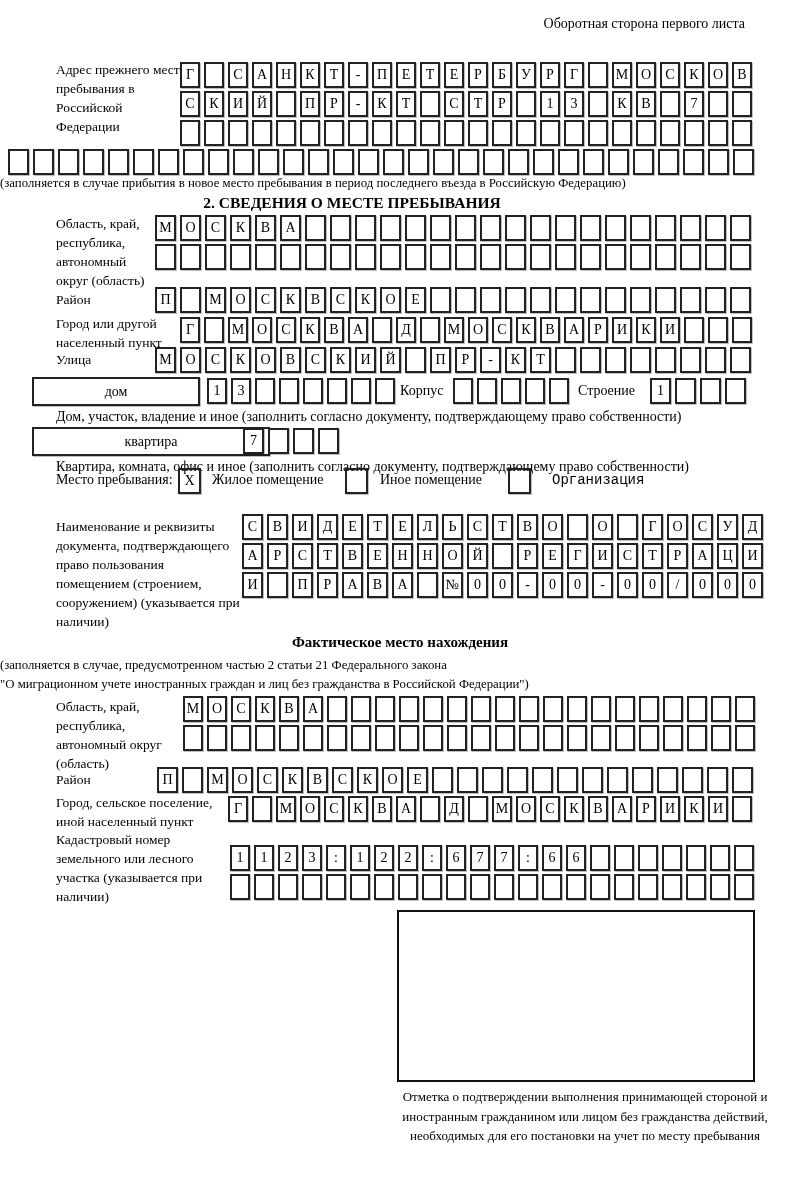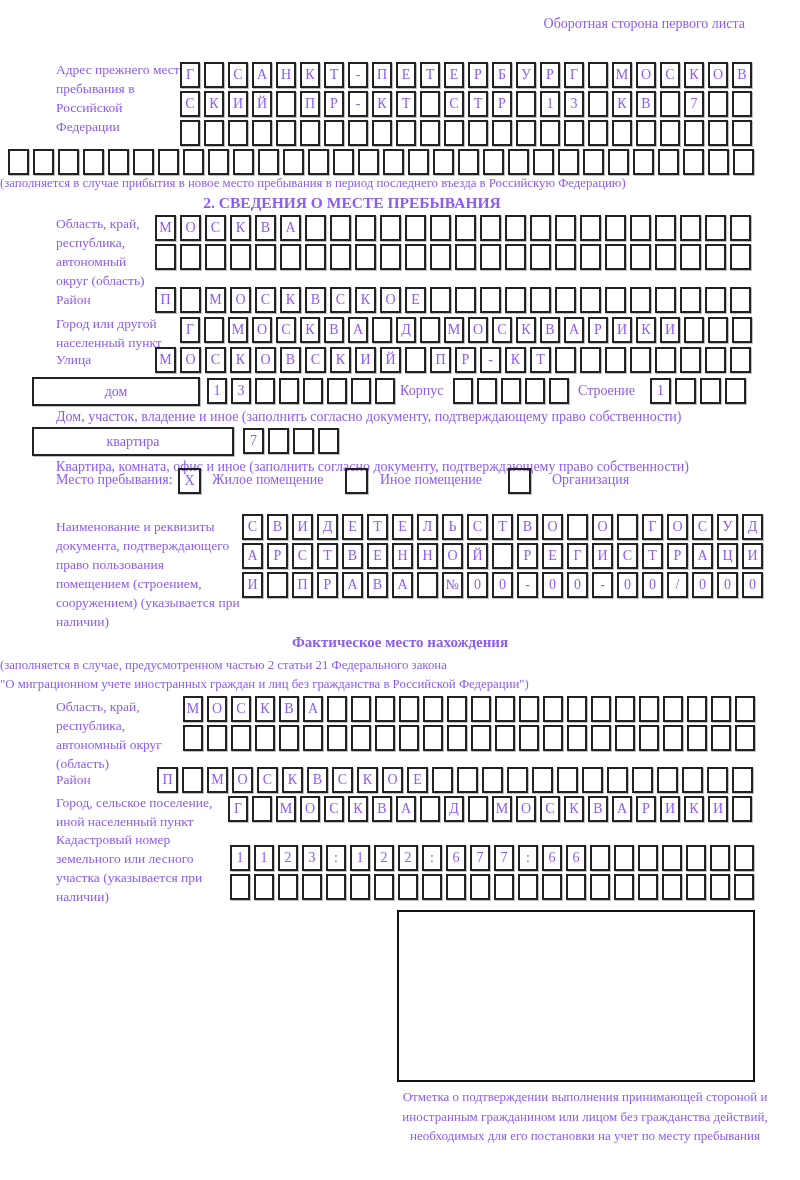--- a/index.html
+++ b/index.html
@@ -1,21 +1,21 @@
 <!DOCTYPE html>
 <html><head>
 <meta charset="utf-8">
 <style>
   html,body{margin:0;padding:0;background:#e8e8e8;}
   .page{
     position:relative;
     width:800px;height:1180px;
     margin:0 auto;
     background:#ffffff;
-    color:#8b5cf6;
+    color:#000000;
     font-family:"Liberation Serif","DejaVu Serif",serif;
     overflow:hidden;
   }
   .abs{position:absolute;}
   .backnote{font-size:14px; right:55px; top:16px;}
   .flabel{font-size:13.5px; line-height:19px;}
   .sec-title{width:704px; text-align:center; font-weight:bold; font-size:15.5px;}
   .subhead{width:800px; text-align:center; font-weight:bold; font-size:15px;}
   .caption{font-size:14px;}
   .caption-c{width:800px; text-align:left; font-size:12.8px;}
@@ -336,36 +336,36 @@
     </div>
   <div class="abs inline-label" style="left:578px; top:383px;">Строение</div>
   <div class="abs cellrow cw21" style="left:650px; top:378px;">
       <div class="cell">1</div>
       <div class="cell"></div>
       <div class="cell"></div>
       <div class="cell"></div>
     </div>
   <div class="abs caption" style="left:56px; top:409px;">Дом, участок, владение и иное (заполнить согласно документу, подтверждающему право собственности)</div>
 
-  <div class="abs labelbox" style="left:32px; top:427px; width:202px;">квартира</div>
+  <div class="abs labelbox" style="left:32px; top:427px; width:238px;">квартира</div>
   <div class="abs cellrow cw21" style="left:243px; top:428px;">
       <div class="cell">7</div>
       <div class="cell"></div>
       <div class="cell"></div>
       <div class="cell"></div>
     </div>
   <div class="abs caption" style="left:56px; top:459px;">Квартира, комната, офис и иное (заполнить согласно документу, подтверждающему право собственности)</div>
 
   <div class="abs inline-label" style="left:56px; top:472px;">Место пребывания:</div>
   <div class="abs checkbox" style="left:178px; top:468px;">X</div>
   <div class="abs inline-label" style="left:212px; top:472px;">Жилое помещение</div>
   <div class="abs checkbox" style="left:345px; top:468px;"></div>
   <div class="abs inline-label" style="left:380px; top:472px;">Иное помещение</div>
   <div class="abs checkbox" style="left:508px; top:468px;"></div>
-  <div class="abs inline-label" style="left:552px; top:472px;">Организация</div>
+  <div class="abs inline-label" style="left:552px; top:472px;font-family:Liberation Mono, monospace;">Организация</div>
 
   <div class="abs flabel" style="left:56px; top:517px; width:184px;">Наименование и реквизиты документа, подтверждающего право пользования помещением (строением, сооружением) (указывается при наличии)</div>
   <div class="abs cellrow cw21" style="left:242px; top:514px;">
       <div class="cell">С</div>
       <div class="cell">В</div>
       <div class="cell">И</div>
       <div class="cell">Д</div>
       <div class="cell">Е</div>
       <div class="cell">Т</div>
       <div class="cell">Е</div>

